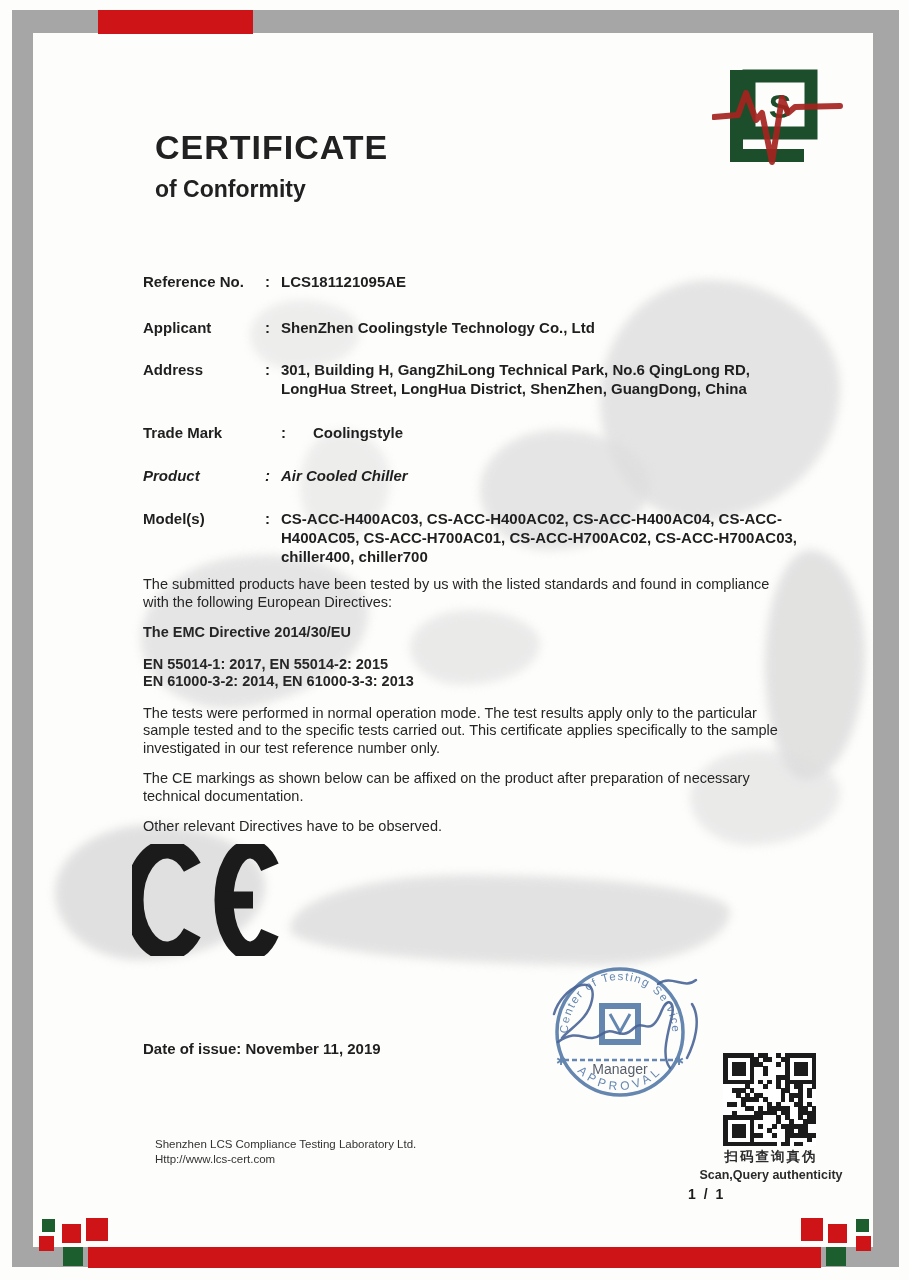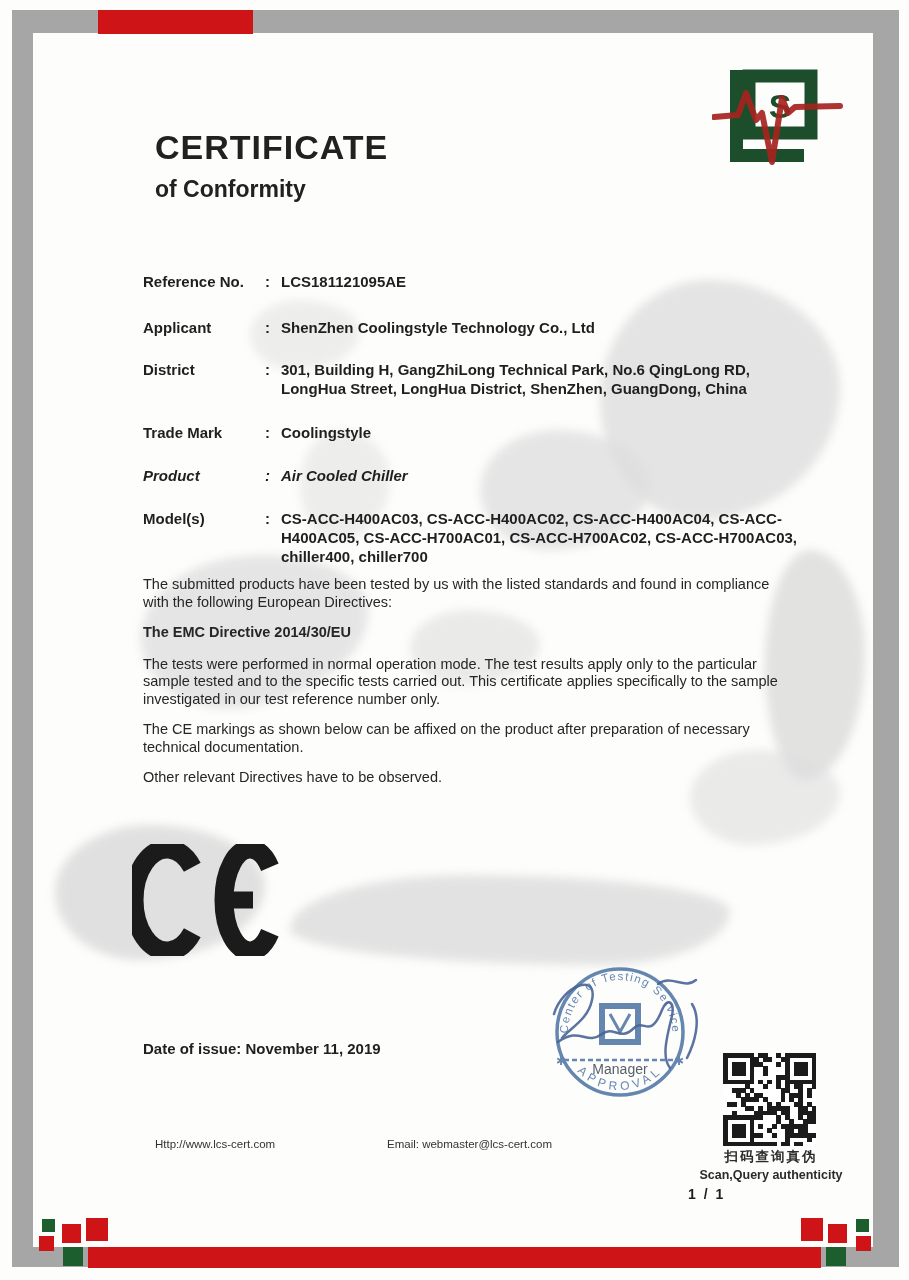--- a/index.html
+++ b/index.html
@@ -21,21 +21,21 @@
 
   
   .title{position:absolute;left:155px;top:128px;font-size:34px;font-weight:bold;letter-spacing:1px;color:#212121;}
   .subtitle{position:absolute;left:155px;top:176px;font-size:23px;font-weight:bold;color:#212121;}
   .logo{position:absolute;left:712px;top:62px;}
 
   
   .fields{position:absolute;left:143px;top:260px;width:680px;color:#1f1f1f;margin-top:12px;}
   .frow{display:grid;grid-template-columns:122px 16px 522px;font-size:15px;font-weight:bold;line-height:19px;}
   .frow.m1{margin-bottom:27px;}.frow.m2{margin-bottom:23px;}.frow.m3{margin-bottom:25px;}
-  .frow.m4{margin-bottom:24px;}.frow.m5{margin-bottom:24px;font-style:italic;}
+  .frow.m4{margin-bottom:24px;gap:16px;}.frow.m5{margin-bottom:24px;font-style:italic;}
 
   
   .bodytext{position:absolute;left:143px;top:576px;width:648px;font-size:14.5px;line-height:17.5px;color:#262626;}
   .bodytext p{margin:0 0 13px 0;}
   .bodytext p.b{font-weight:bold;margin-bottom:14px;}
   .bodytext p.std{font-weight:bold;margin-bottom:14px;}
 
   
   .ce{position:absolute;left:132px;top:844px;}
 
@@ -110,21 +110,21 @@
       <span>Reference No.</span>
       <span>:</span>
       <span>LCS181121095AE</span>
     </div>
     <div class="frow m2">
       <span>Applicant</span>
       <span>:</span>
       <span>ShenZhen Coolingstyle Technology Co., Ltd</span>
     </div>
     <div class="frow m3">
-      <span>District</span>
+      <span>Address</span>
       <span>:</span>
       <span>301, Building H, GangZhiLong Technical Park, No.6 QingLong RD, LongHua Street, LongHua District, ShenZhen, GuangDong, China</span>
     </div>
     <div class="frow m4">
       <span>Trade Mark</span>
       <span>:</span>
       <span>Coolingstyle</span>
     </div>
     <div class="frow m5">
       <span>Product</span>
@@ -134,20 +134,24 @@
     <div class="frow">
       <span>Model(s)</span>
       <span>:</span>
       <span>CS-ACC-H400AC03, CS-ACC-H400AC02, CS-ACC-H400AC04, CS-ACC-H400AC05, CS-ACC-H700AC01, CS-ACC-H700AC02, CS-ACC-H700AC03, chiller400, chiller700</span>
     </div>
   </div>
 
   <div class="bodytext">
     <p>The submitted products have been tested by us with the listed standards and found in compliance with the following European Directives:</p>
     <p class="b">The EMC Directive 2014/30/EU</p>
+    <p class="std" style="margin-bottom:14px;">
+      <span>EN 55014-1: 2017, EN 55014-2: 2015</span><br>
+      <span>EN 61000-3-2: 2014, EN 61000-3-3: 2013</span>
+    </p>
     <p>The tests were performed in normal operation mode. The test results apply only to the particular sample tested and to the specific tests carried out. This certificate applies specifically to the sample investigated in our test reference number only.</p>
     <p>The CE markings as shown below can be affixed on the product after preparation of necessary technical documentation.</p>
     <p>Other relevant Directives have to be observed.</p>
   </div>
 
   <svg class="ce" width="150" height="112" viewBox="0 0 150 110">
     <path d="M60.3,22.2 A33,51 0 1 0 60.3,87.8" fill="none" stroke="#1b1b1b" stroke-width="19"></path>
     <path d="M137.9,22.2 A26,51 0 1 0 137.9,87.8" fill="none" stroke="#1b1b1b" stroke-width="19"></path>
     <line x1="93" y1="55" x2="121" y2="55" stroke="#1b1b1b" stroke-width="17"></line>
   </svg>
@@ -408,19 +412,19 @@
       <div style="position: absolute; background: rgb(27, 27, 27); left: 75.2857px; top: 88.5714px; width: 4.82857px; height: 4.82857px;"></div>
     </div>
   <div class="qr-captions">
     <div class="qr-cn">扫码查询真伪</div>
     <div class="qr-en">Scan,Query authenticity</div>
   </div>
 
   <div class="pagenum">1 / 1</div>
 
   <div class="footer">
+    <div>Shenzhen LCS Compliance Testing Laboratory Ltd.</div>
     <div class="grid2">
       <span>Http://www.lcs-cert.com</span>
-      <span>Email: webmaster@lcs-cert.com</span>
     </div>
   </div>
 
 </div>
 
 </body></html>

